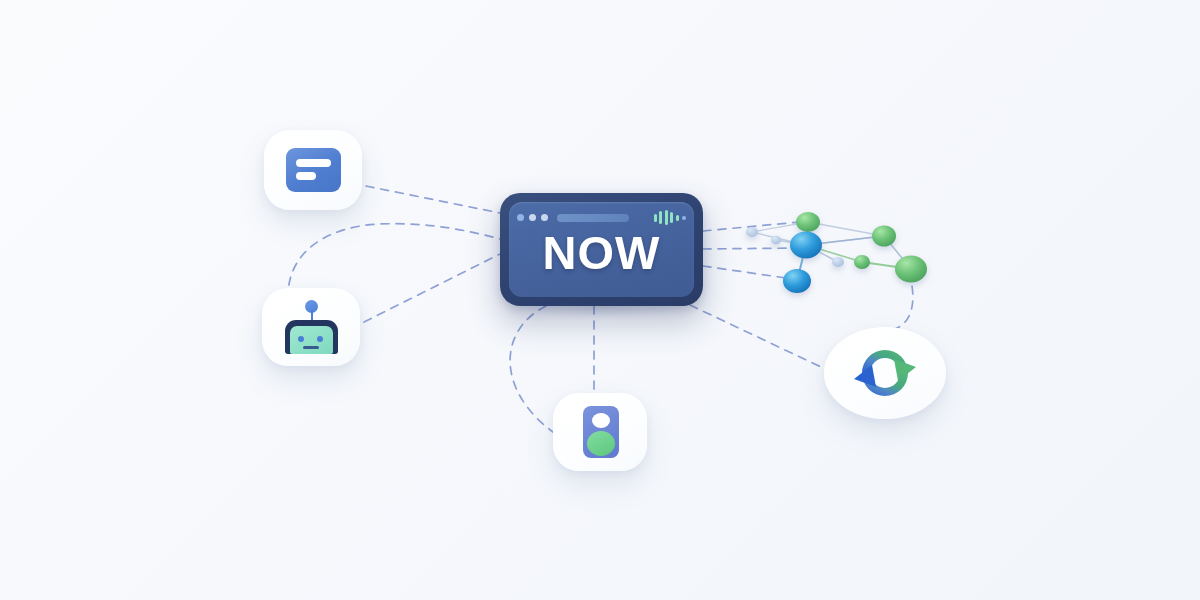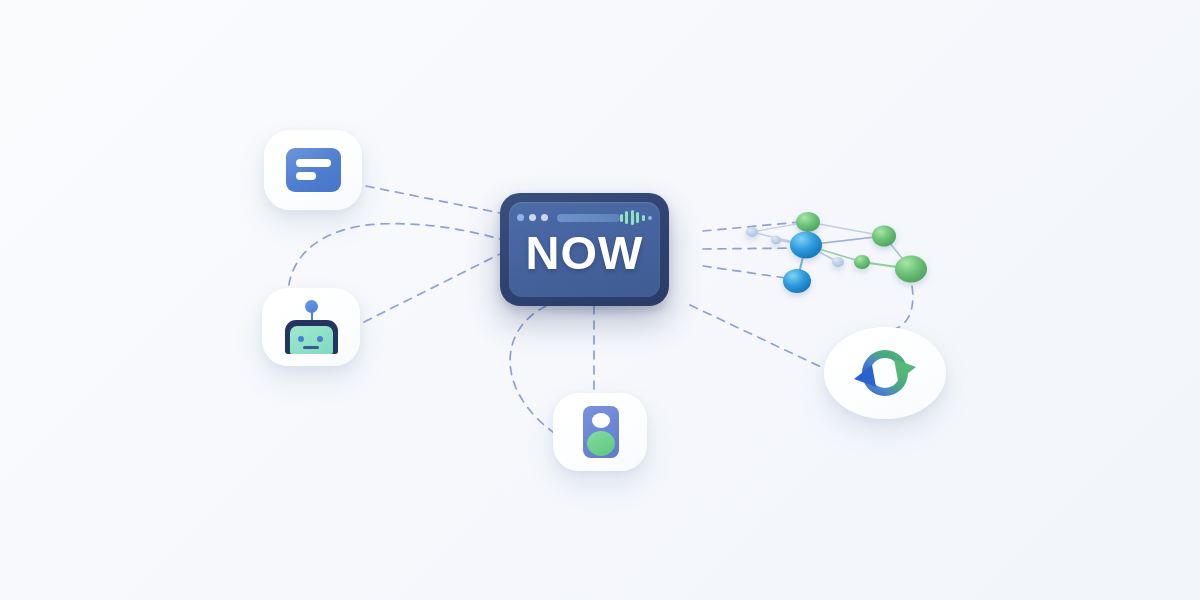--- a/index.html
+++ b/index.html
@@ -31,21 +31,21 @@
     top: 0;
     width: 1200px;
     height: 600px;
   }
 
   
   .now-window {
     position: absolute;
     left: 500px;
     top: 193px;
-    width: 169px;
+    width: 203px;
     height: 113px;
     background: linear-gradient(160deg, #39507f 0%, #2e4270 55%, #2a3c66 100%);
     border-radius: 20px;
     box-shadow: 0 16px 32px rgba(45, 62, 105, 0.30),
                 0 4px 10px rgba(45, 62, 105, 0.18);
     padding: 9px;
     box-sizing: border-box;
   }
   .now-inner {
     position: relative;

